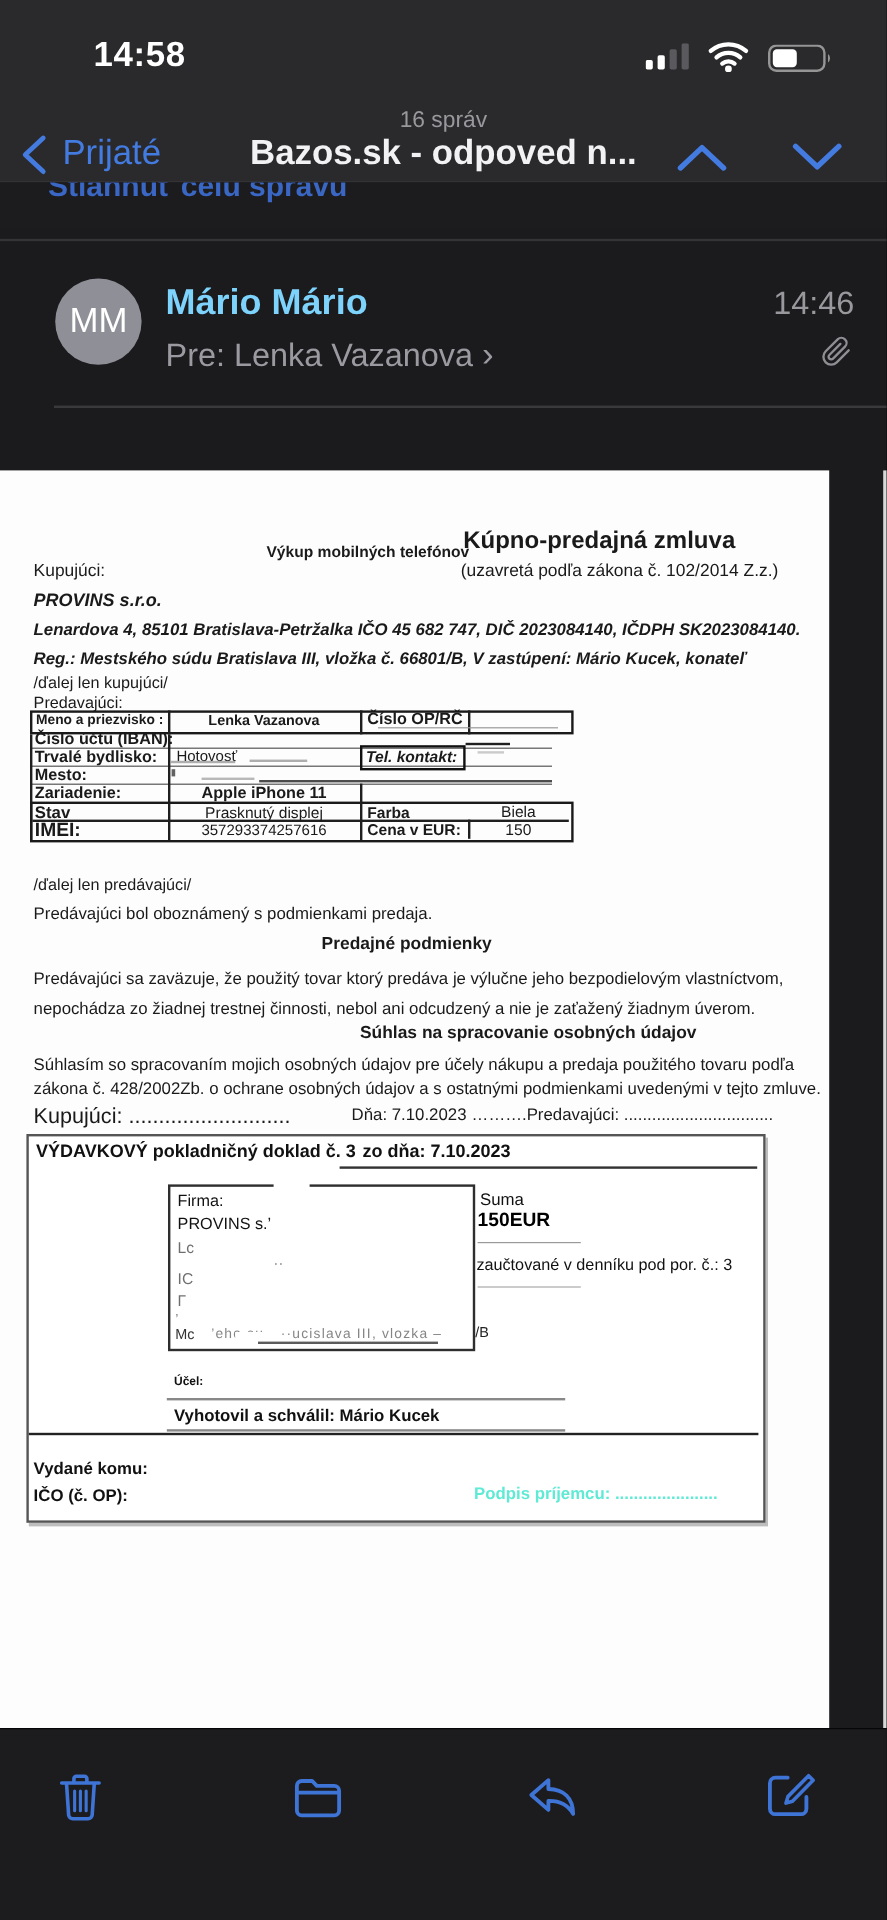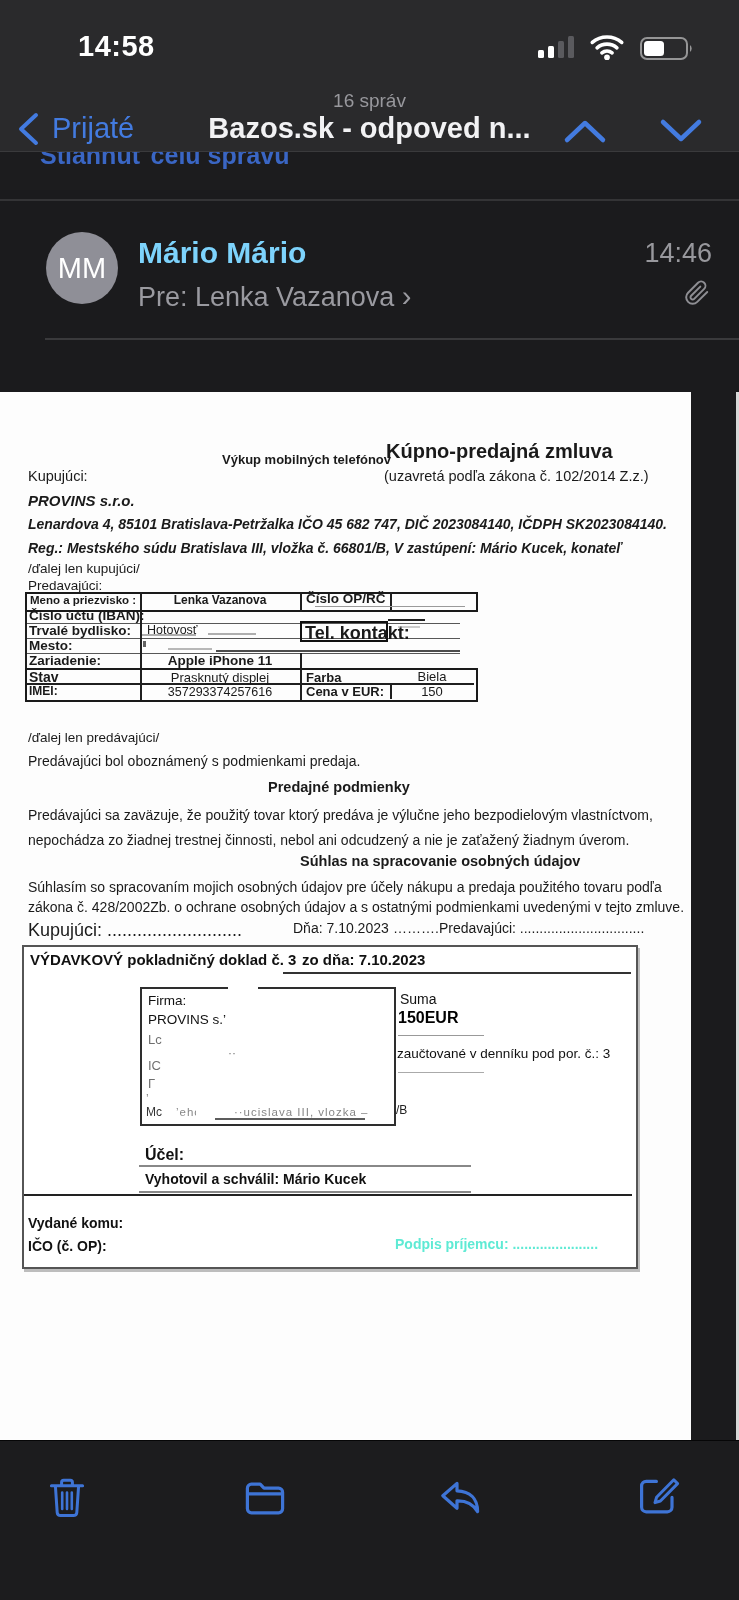--- a/index.html
+++ b/index.html
@@ -147,29 +147,29 @@
     <div class="ln" style="left:27px;top:291px;width:447px;height:1.5px;"></div>
 
     <div class="abs" style="left:300px;top:229px;width:84px;height:17px;border:2px solid #111;"></div>
 
     <div class="t b" style="left:30px;top:202px;font-size:11.5px;">Meno a priezvisko :</div>
     <div class="t b" style="left:140px;top:201px;width:160px;text-align:center;font-size:12px;">Lenka Vazanova</div>
     <div class="t b" style="left:306px;top:199px;font-size:13.5px;">Číslo OP/RČ</div>
     <div class="t b" style="left:29px;top:216px;font-size:13.5px;">Číslo účtu (IBAN):</div>
     <div class="t" style="left:147px;top:231px;font-size:12.5px;">Hotovosť</div>
     <div class="t b" style="left:29px;top:231px;font-size:13.5px;">Trvalé bydlisko:</div>
-    <div class="t b" style="left:305px;top:231px;font-size:18px;">Tel. kontakt:</div>
+    <div class="t b" style="left:305px;top:231px;font-size:13px;font-style:italic;">Tel. kontakt:</div>
     <div class="t b" style="left:29px;top:246px;font-size:13.5px;">Mesto:</div>
     <div class="t b" style="left:29px;top:261px;font-size:13.5px;">Zariadenie:</div>
     <div class="t b" style="left:140px;top:261px;width:160px;text-align:center;font-size:13.5px;">Apple iPhone 11</div>
     <div class="t b" style="left:29px;top:277px;font-size:14px;">Stav</div>
     <div class="t" style="left:140px;top:278px;width:160px;text-align:center;font-size:13px;">Prasknutý displej</div>
     <div class="t b" style="left:306px;top:278px;font-size:13px;">Farba</div>
     <div class="t" style="left:392px;top:277px;width:80px;text-align:center;font-size:13px;">Biela</div>
-    <div class="t b" style="left:29px;top:292px;font-size:12px;">IMEI:</div>
+    <div class="t b" style="left:29px;top:292px;font-size:16px;">IMEI:</div>
     <div class="t" style="left:140px;top:293px;width:160px;text-align:center;font-size:12.5px;">357293374257616</div>
     <div class="t b" style="left:306px;top:292px;font-size:13px;">Cena v EUR:</div>
     <div class="t" style="left:392px;top:292px;width:80px;text-align:center;font-size:13px;">150</div>
 
     <div class="lnlight" style="left:315px;top:214px;width:150px;height:1px;"></div>
     <div class="ln" style="left:388px;top:227px;width:37px;height:2px;"></div>
     <div class="lnlight" style="left:398px;top:234px;width:22px;height:2px;opacity:.5;"></div>
     <div class="lnlight" style="left:142px;top:242px;width:54px;height:1.5px;opacity:.8;"></div>
     <div class="lnlight" style="left:208px;top:241px;width:48px;height:1.5px;opacity:.8;"></div>
     <div class="lnlight" style="left:168px;top:256px;width:44px;height:1.5px;opacity:.7;"></div>
@@ -209,21 +209,21 @@
   <div class="abs" style="left:396px;top:1103px;font-size:12px;color:#222;">/B</div>
   <div class="abs" style="left:196px;top:1110px;width:34px;height:6px;background:#fff;"></div>
   <div class="abs" style="left:215px;top:1118px;width:150px;height:1.5px;background:#333;opacity:.8;"></div>
 
   <div class="abs" style="left:400px;top:991px;font-size:14px;color:#111;">Suma</div>
   <div class="abs b" style="left:398px;top:1009px;font-size:16px;color:#000;">150EUR</div>
   <div class="abs" style="left:398px;top:1035px;width:86px;height:1px;background:#999;"></div>
   <div class="abs" style="left:397px;top:1046px;font-size:13.5px;color:#111;">zaučtované v denníku pod por. č.: 3</div>
   <div class="abs" style="left:398px;top:1072px;width:86px;height:1px;background:#aaa;"></div>
 
-  <div class="abs b" style="left:145px;top:1146px;font-size:16px;color:#111;">Účel:</div>
+  <div class="abs b" style="left:145px;top:1146px;font-size:10px;color:#111;">Účel:</div>
   <div class="abs" style="left:139px;top:1165px;width:332px;height:1.5px;background:#888;"></div>
   <div class="abs b" style="left:145px;top:1171px;font-size:14px;color:#111;">Vyhotovil a schválil: Mário Kucek</div>
   <div class="abs" style="left:139px;top:1191px;width:332px;height:1.5px;background:#888;"></div>
 
   <div class="abs" style="left:24px;top:1194px;width:608px;height:2px;background:#222;"></div>
   <div class="abs b" style="left:28px;top:1215px;font-size:14px;color:#111;">Vydané komu:</div>
   <div class="abs b" style="left:28px;top:1238px;font-size:14px;color:#111;">IČO (č. OP):</div>
   <div class="abs b" style="left:395px;top:1236px;font-size:14px;color:#5eead4;">Podpis príjemcu: ......................</div>
 
   <div id="toolbar">

